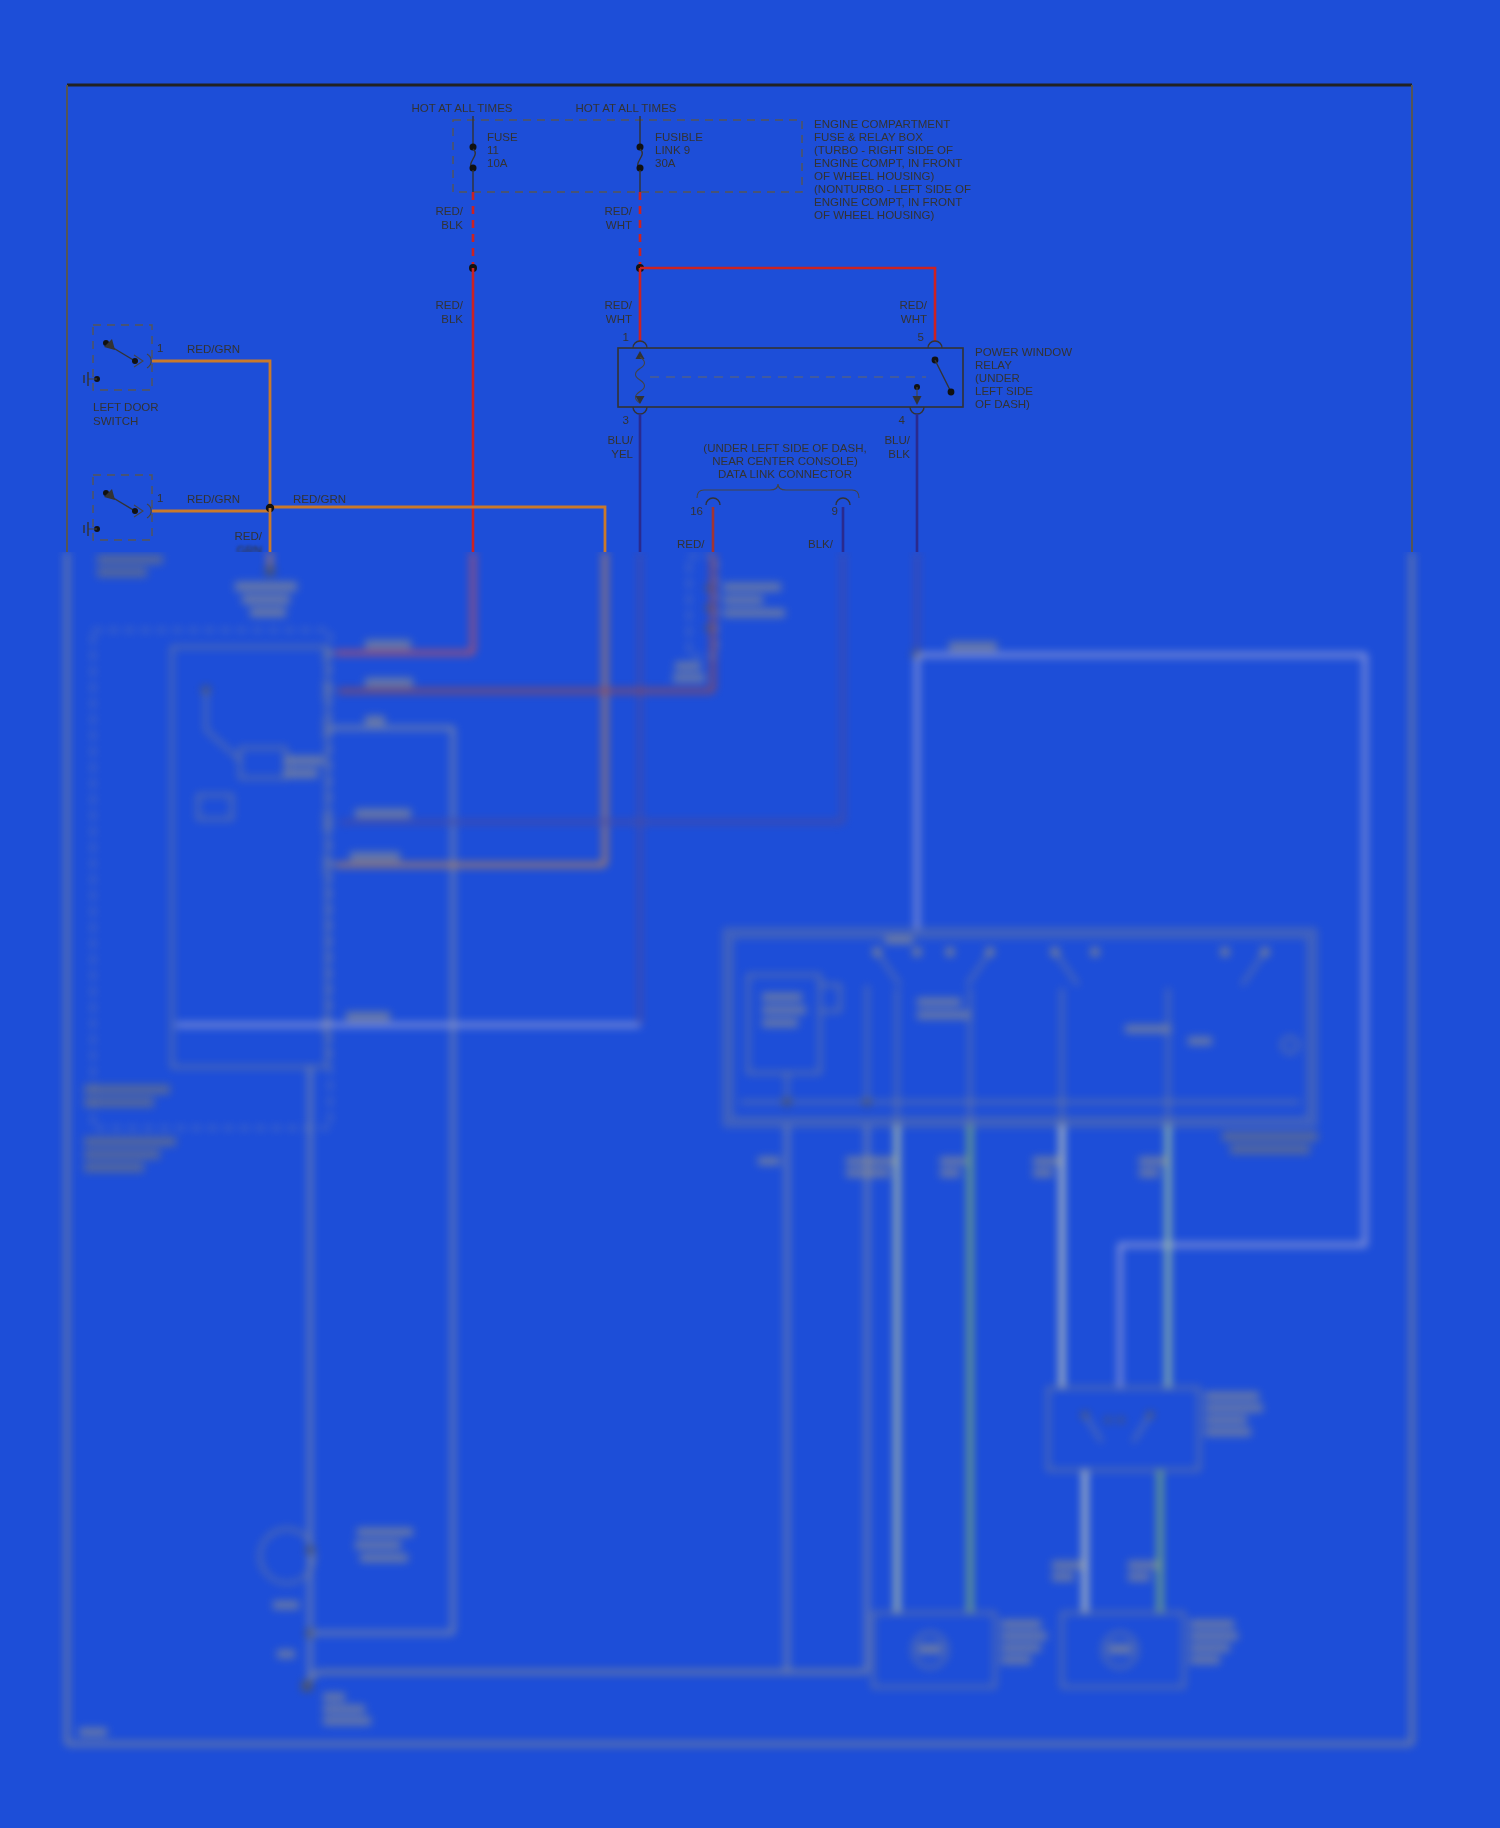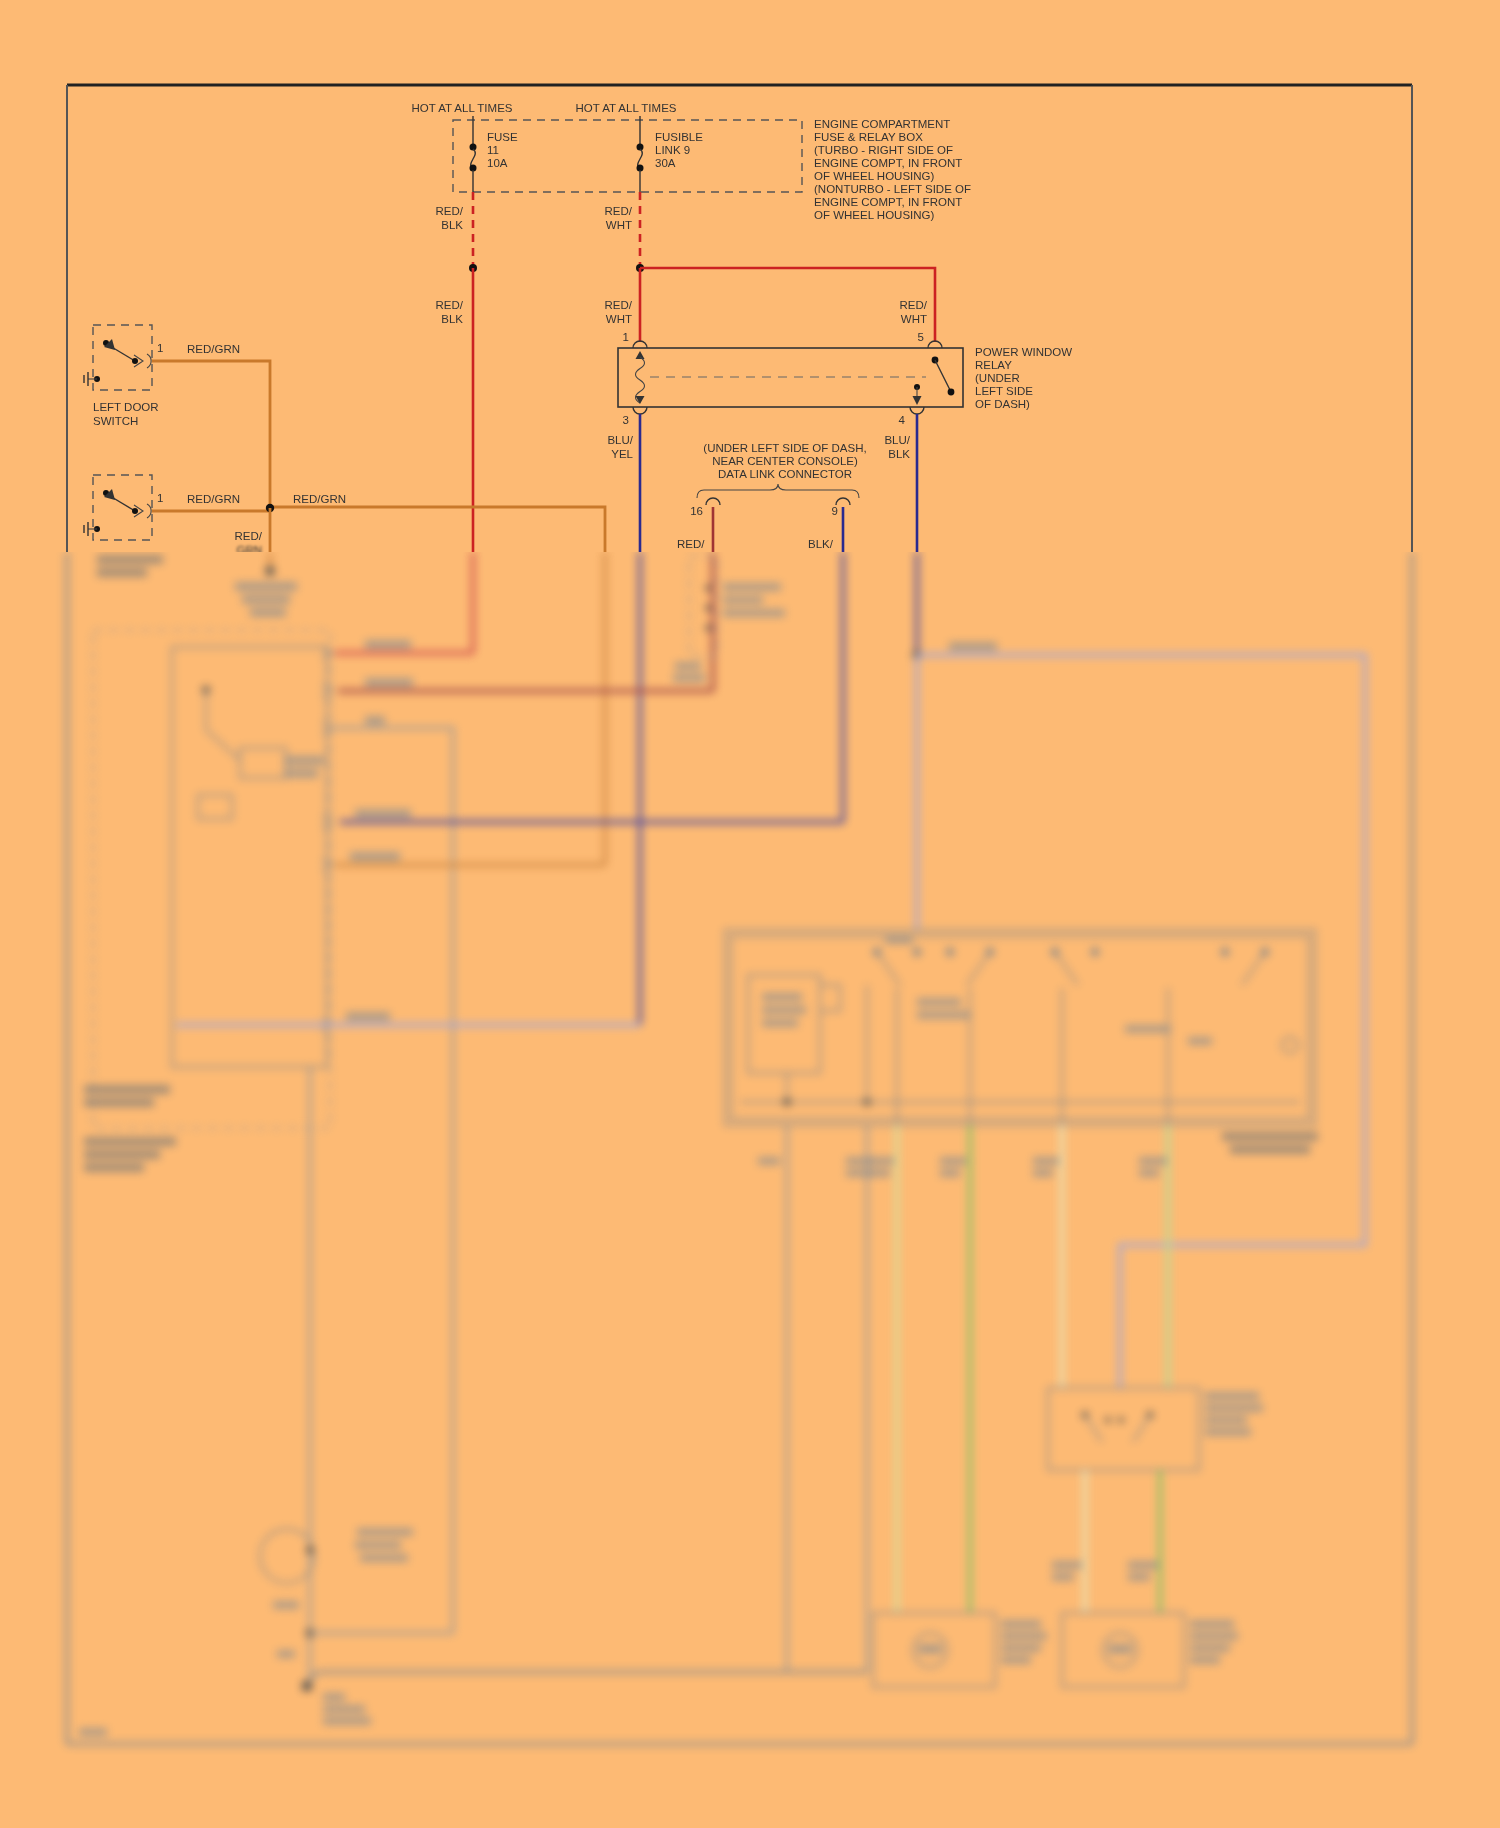--- a/index.html
+++ b/index.html
@@ -1,16 +1,16 @@
 <!DOCTYPE html>
 <html><head>
 <meta charset="utf-8">
 <style>
   html,body{margin:0;padding:0;background:#ffffff;}
-  #stage{position:relative;width:1500px;height:1828px;background:#fdba74;overflow:hidden;
+  #stage{position:relative;width:1500px;height:1828px;background:#1d4ed8;overflow:hidden;
          font-family:"Liberation Sans", sans-serif;}
   svg{display:block;}
   text{font-family:"Liberation Sans", sans-serif;font-size:11.5px;fill:#333;}
   .ln{stroke:#333;stroke-width:1.4;fill:none;}
   .thin{stroke:#444;stroke-width:1.1;fill:none;}
   .dash{stroke:#555;stroke-width:1.4;fill:none;stroke-dasharray:8 6;}
   .w-red{stroke:#cc2222;stroke-width:2.6;fill:none;}
   .w-red-d{stroke:#cc2222;stroke-width:2.6;fill:none;stroke-dasharray:8 6;}
   .w-maroon{stroke:#a03434;stroke-width:2.6;fill:none;}
   .w-orange{stroke:#c9792b;stroke-width:2.8;fill:none;}

